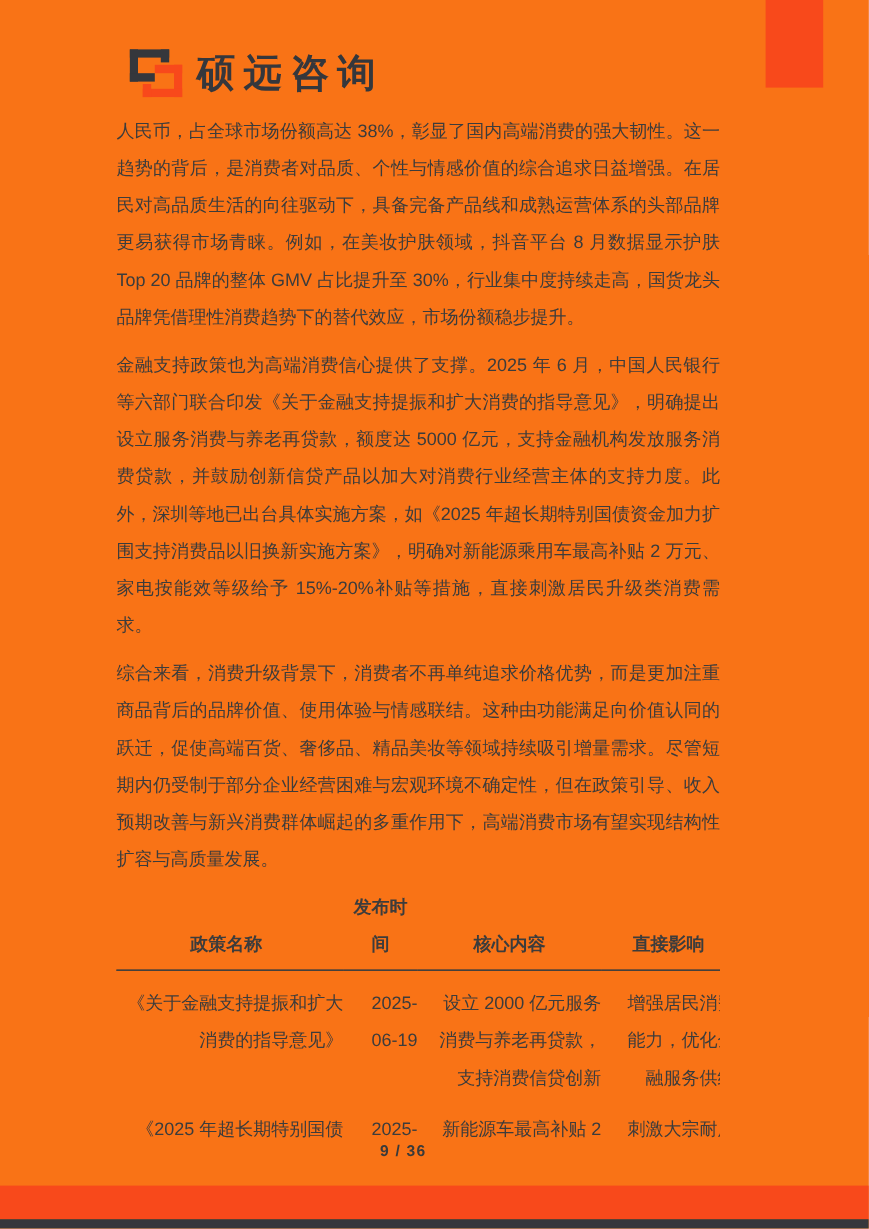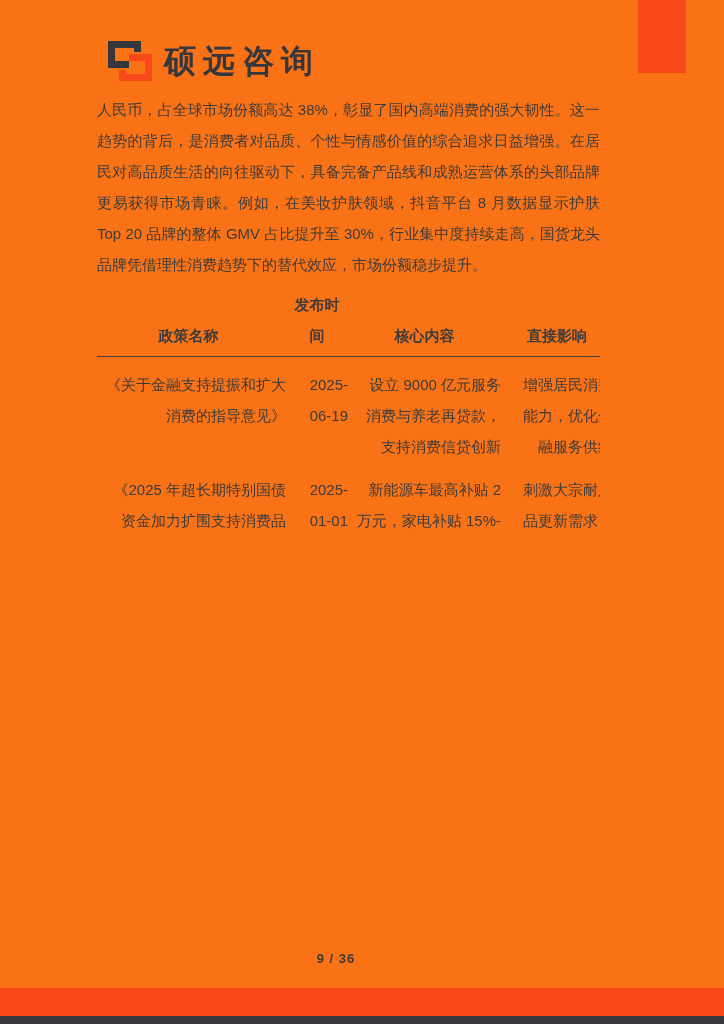--- a/index.html
+++ b/index.html
@@ -89,20 +89,22 @@
         <rect x="37" y="13" width="7" height="27"></rect>
         <rect x="11" y="33" width="33" height="7"></rect>
         <rect x="11" y="29" width="7" height="11"></rect>
       </g>
     </svg>
     <span class="brand-name">硕远咨询</span>
   </header>
 
   <main class="main">
     <p class="para">人民币，占全球市场份额高达 38%，彰显了国内高端消费的强大韧性。这一趋势的背后，是消费者对品质、个性与情感价值的综合追求日益增强。在居民对高品质生活的向往驱动下，具备完备产品线和成熟运营体系的头部品牌更易获得市场青睐。例如，在美妆护肤领域，抖音平台 8 月数据显示护肤 Top 20 品牌的整体 GMV 占比提升至 30%，行业集中度持续走高，国货龙头品牌凭借理性消费趋势下的替代效应，市场份额稳步提升。</p>
+    <p class="para">金融支持政策也为高端消费信心提供了支撑。2025 年 6 月，中国人民银行等六部门联合印发《关于金融支持提振和扩大消费的指导意见》，明确提出设立服务消费与养老再贷款，额度达 5000 亿元，支持金融机构发放服务消费贷款，并鼓励创新信贷产品以加大对消费行业经营主体的支持力度。此外，深圳等地已出台具体实施方案，如《2025 年超长期特别国债资金加力扩围支持消费品以旧换新实施方案》，明确对新能源乘用车最高补贴 2 万元、家电按能效等级给予 15%-20%补贴等措施，直接刺激居民升级类消费需求。</p>
+    <p class="para">综合来看，消费升级背景下，消费者不再单纯追求价格优势，而是更加注重商品背后的品牌价值、使用体验与情感联结。这种由功能满足向价值认同的跃迁，促使高端百货、奢侈品、精品美妆等领域持续吸引增量需求。尽管短期内仍受制于部分企业经营困难与宏观环境不确定性，但在政策引导、收入预期改善与新兴消费群体崛起的多重作用下，高端消费市场有望实现结构性扩容与高质量发展。</p>
 
     <table class="policy-table">
       <colgroup>
         <col style="width:195px">
         <col style="width:62px">
         <col style="width:153px">
         <col style="width:112px">
       </colgroup>
       <thead>
         <tr>
@@ -112,21 +114,21 @@
           <th>核心内容</th>
           <th>直接影响</th>
         </tr>
       </thead>
       <tbody>
         <tr>
           <td>《关于金融支持提振和扩大
 消费的指导意见》</td>
           <td>2025-
 06-19</td>
-          <td>设立 9000 亿元服务
+          <td>设立 2000 亿元服务
 消费与养老再贷款，
 支持消费信贷创新</td>
           <td>增强居民消费
 能力，优化金
 融服务供给</td>
         </tr>
         <tr>
           <td>《2025 年超长期特别国债
 资金加力扩围支持消费品</td>
           <td>2025-

